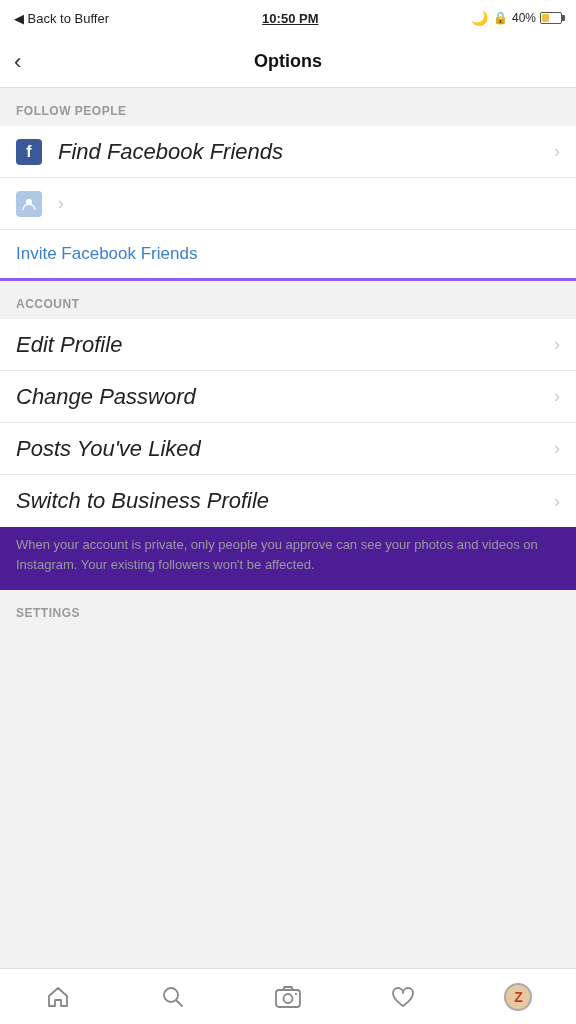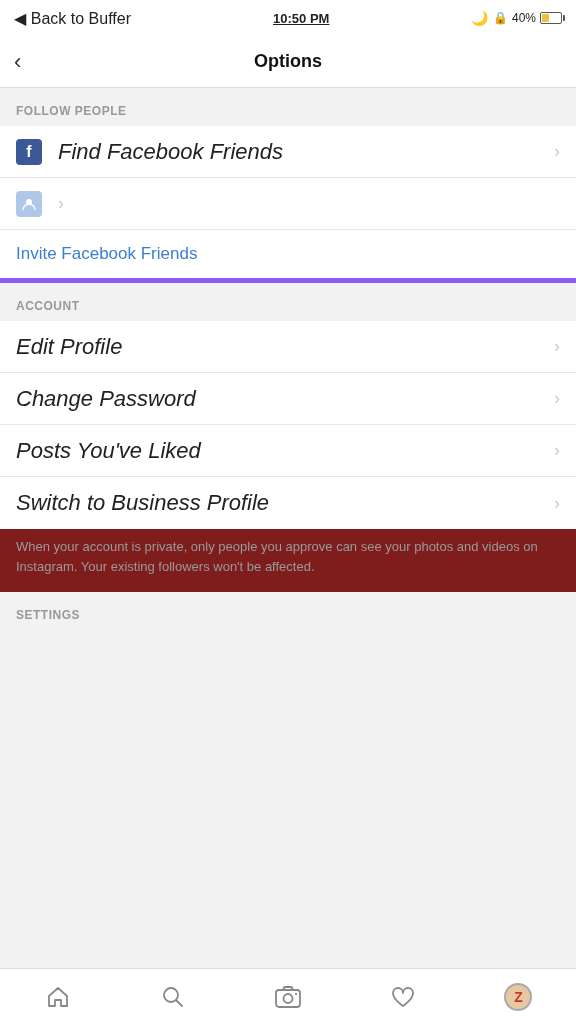--- a/index.html
+++ b/index.html
@@ -19,21 +19,21 @@
       background: #fff;
       display: flex;
       justify-content: space-between;
       align-items: center;
       padding: 6px 14px;
       font-size: 13px;
       font-weight: 500;
       color: #222;
       height: 36px;
     }
-    .status-left { font-size: 16px; }
+    .status-left { font-size: 13px; }
     .status-center { font-size: 13px; font-weight: 600; text-decoration: underline; }
     .status-right { display: flex; align-items: center; gap: 4px; font-size: 12px; }
     .battery-icon {
       display: inline-flex; align-items: center;
       border: 1.5px solid #555; border-radius: 2px;
       width: 22px; height: 12px; padding: 1px; position: relative;
     }
     .battery-fill {
       background: #f0c040; height: 100%; width: 40%; border-radius: 1px;
     }
@@ -140,21 +140,21 @@
       border-radius: 4px;
       display: flex;
       align-items: center;
       justify-content: center;
     }
 
     
     .invite-row {
       padding: 14px 16px;
       background: #fff;
-      border-bottom: 5px solid #8b5cf6;
+      border-bottom: 3px solid #8b5cf6;
     }
     .invite-link {
       font-size: 17px;
       color: #3d7fcc;
       cursor: pointer;
     }
 
     
     .toggle-track {
       width: 52px;
@@ -176,21 +176,21 @@
       left: 2px;
       transition: left 0.2s;
     }
 
     
     .private-desc {
       padding: 8px 16px 16px;
       font-size: 13px;
       color: #999;
       line-height: 1.5;
-      background: #7f1d1d;
+      background: #4c1d95;
     }
 
     
     .flex-spacer { flex: 1; }
 
     
     .bottom-nav {
       background: #fff;
       border-top: 1px solid #ddd;
       display: flex;

